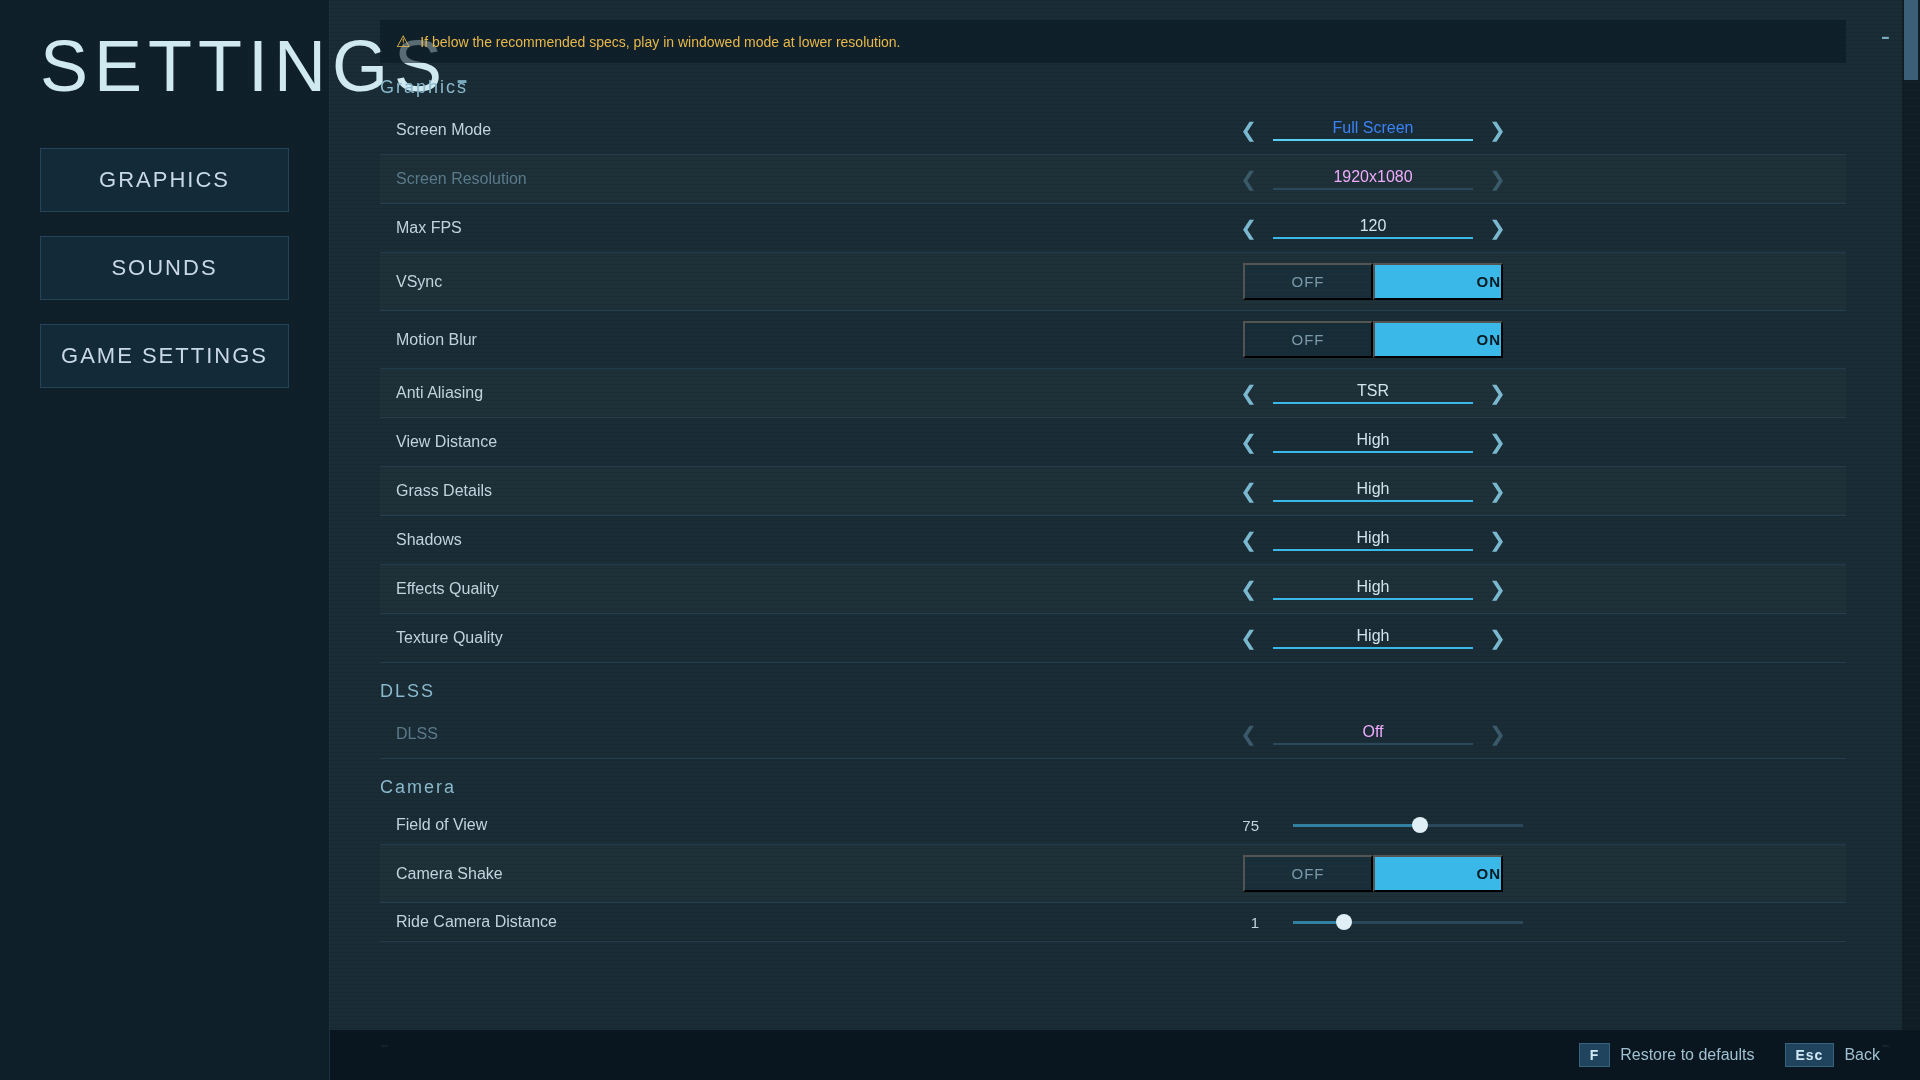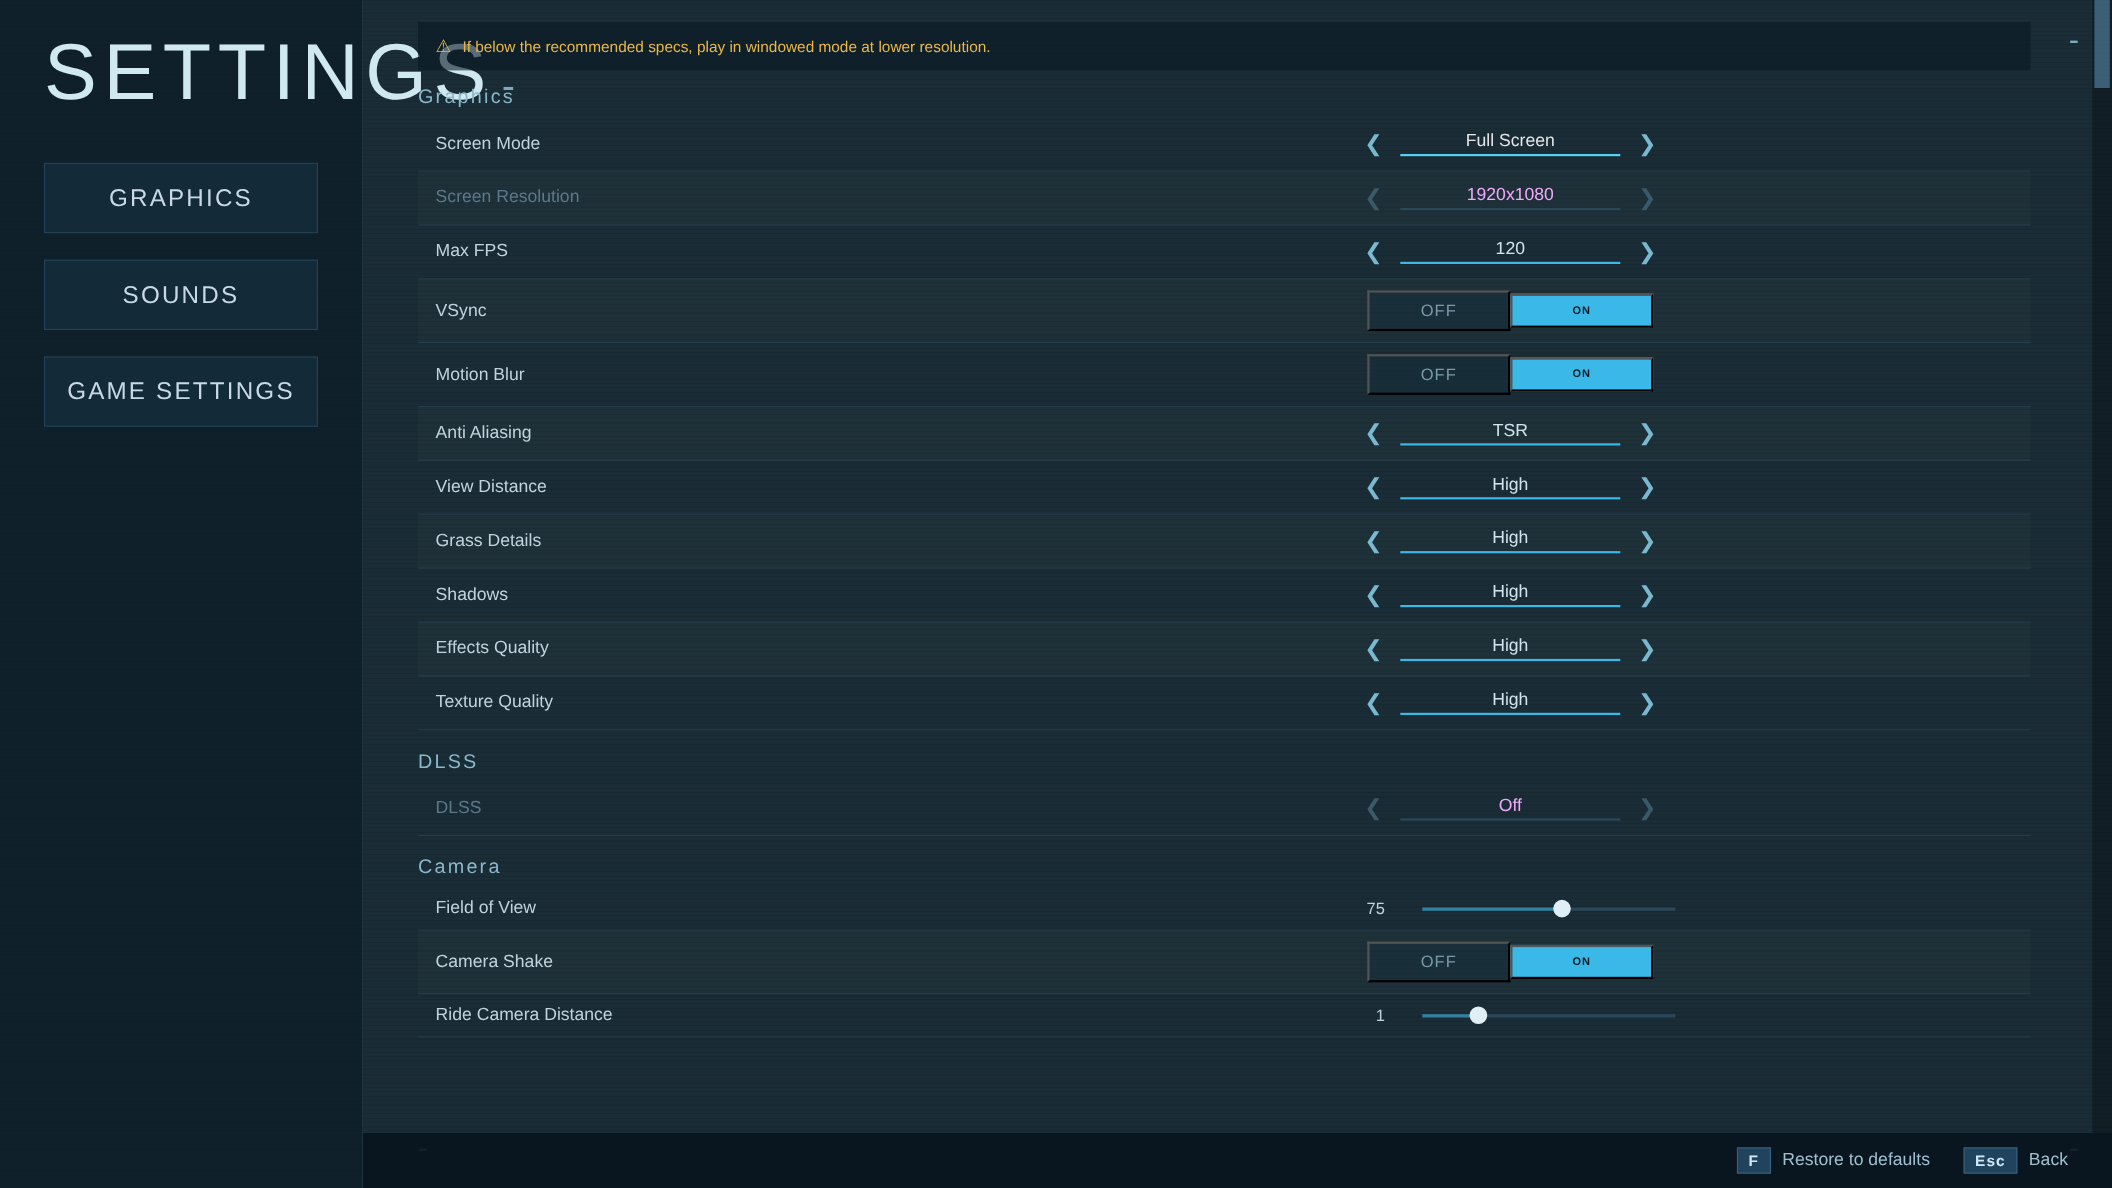--- a/index.html
+++ b/index.html
@@ -209,21 +209,21 @@
     .setting-value {
       width: 200px;
       text-align: center;
       font-size: 16px;
       color: #d0e4ed;
       border-bottom: 2px solid #3ab8e8;
       padding-bottom: 2px;
     }
 
     .setting-value.highlight {
-      color: #e5e5e5;
+      color: #3b82f6;
       border-bottom-color: #5acff5;
     }
 
     .setting-value.disabled {
       color: #f0abfc;
       border-bottom-color: #2a4a5a;
     }
 
     
     .toggle-group {
@@ -238,22 +238,22 @@
       text-align: center;
       font-size: 15px;
       color: #7a9aaa;
       background: rgba(20,45,60,0.5);
       letter-spacing: 1px;
     }
 
     .toggle-on {
       flex: 1;
       padding: 8px 0;
-      text-align: center;
-      font-size: 10px;
+      text-align: right;
+      font-size: 15px;
       color: #0a1a22;
       background: #3ab8e8;
       font-weight: bold;
       letter-spacing: 1px;
     }
 
     
     .slider-row {
       display: flex;
       align-items: center;

